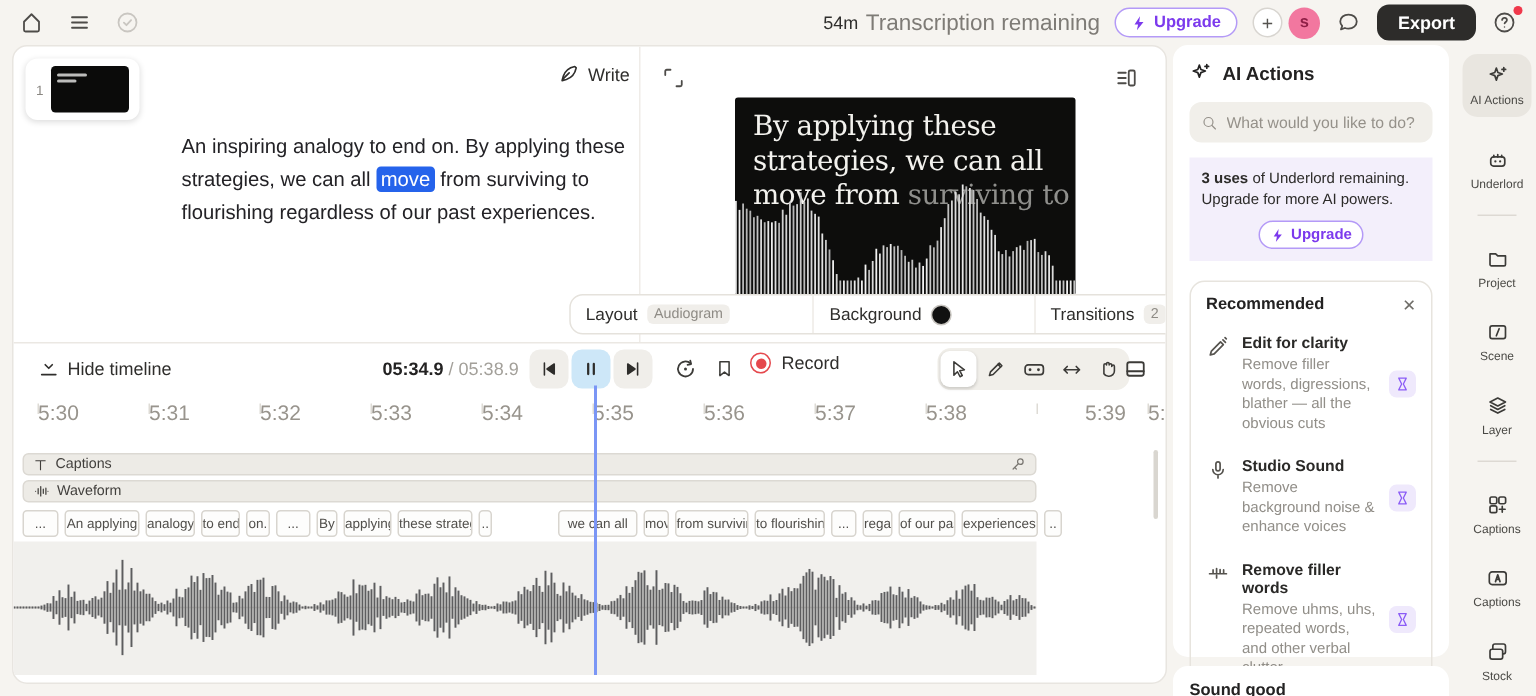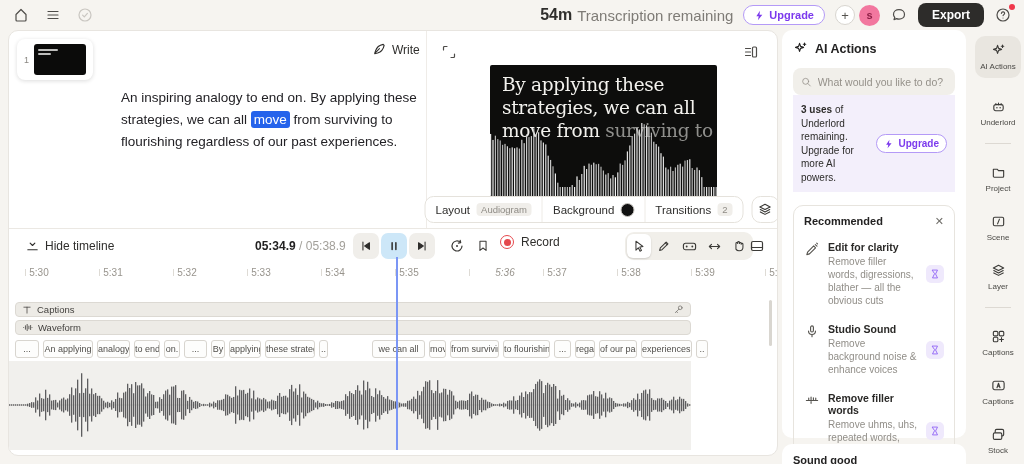--- a/index.html
+++ b/index.html
@@ -7,21 +7,21 @@
   body { font-family:"Liberation Sans", sans-serif; background:#f6f4f0; color:#2b2a28; }
   .app { position:relative; width:1024px; height:464px; background:#f6f4f0; overflow:hidden; }
   svg.ic { display:block; stroke:currentColor; fill:none; stroke-width:1.2; stroke-linecap:round; stroke-linejoin:round; }
 
   
   .topbar { position:absolute; top:0; left:0; right:0; height:30px; display:flex; align-items:center; padding:0 12px; gap:14px; background:#f6f4f0; }
   .tb-iconbtn { width:18px; height:18px; color:#4e4c49; display:flex; align-items:center; justify-content:center; cursor:pointer; background:none; border:none; }
   .tb-check { color:#c9c6c1; }
   .tb-title { position:absolute; left:50%; top:0; height:30px; transform:translateX(-50%); display:flex; align-items:center; gap:6px; font-size:12px; color:#3a3937; cursor:pointer; }
   .tb-right { margin-left:auto; display:flex; align-items:center; gap:10px; }
-  .tb-mins { font-size:16px; font-weight:700; color:#2f2e2c; }
+  .tb-mins { font-size:12px; font-weight:400; color:#2f2e2c; }
   .tb-minslabel { font-size:15px; color:#7e7b76; margin-left:-5px; }
   .pill-upgrade { display:flex; align-items:center; gap:4px; border:1px solid #b49af7; color:#7c3aed; background:#fff; border-radius:14px; padding:3px 10px; font-size:11px; font-weight:700; cursor:pointer; }
   .tb-plus { width:20px; height:20px; border:1px solid #d8d5d0; border-radius:50%; display:flex; align-items:center; justify-content:center; font-size:13px; color:#55534f; background:#fff; cursor:pointer; margin-right:-6px; }
   .tb-avatar { width:21px; height:21px; border-radius:50%; background:#f2779f; color:#8e1f46; font-size:11px; font-weight:700; display:flex; align-items:center; justify-content:center; cursor:pointer; }
   .tb-export { background:#2d2c2a; color:#fff; border:none; border-radius:8px; padding:5px 14px; font-size:12px; font-weight:600; cursor:pointer; }
   .tb-help { position:relative; }
   .tb-help .dot { position:absolute; top:-2px; right:-3px; width:6px; height:6px; border-radius:50%; background:#f0384b; }
 
   
   .main-panel { position:absolute; left:8px; top:30px; width:770px; height:426px; background:#fff; border:1px solid #e8e5e0; border-radius:10px; overflow:hidden; }
@@ -43,21 +43,21 @@
   .divider-v { position:absolute; left:417px; top:0; bottom:0; border-left:1px solid #efece8; }
   .preview { position:absolute; left:418px; top:0; right:0; bottom:0; }
   .pv-iconbtn { position:absolute; width:18px; height:18px; color:#4e4c49; background:none; border:none; cursor:pointer; }
   .pv-crop { left:14px; top:12px; }
   .pv-panel { right:16px; top:12px; }
   .video { position:absolute; left:63px; top:34px; width:227px; height:132px; background:#0d0d0c; overflow:hidden; border-radius:2px; }
   .cap { position:absolute; left:12px; top:8px; right:6px; font-family:"DejaVu Serif", serif; font-size:18.5px; line-height:23px; color:#f3f2ee; letter-spacing:-0.3px; white-space:nowrap; }
   .cap .gray { color:#8f8f8c; }
   .agbars { position:absolute; left:0; right:0; bottom:0; }
   .controls { position:absolute; left:50%; bottom:5px; transform:translateX(-50%); display:flex; align-items:center; }
-  .ctrl-group { display:flex; align-items:stretch; background:#fff; border:1px solid #e5e2dc; border-radius:9px; height:27px; }
+  .ctrl-group { display:flex; align-items:stretch; background:#fff; border:1px solid #e5e2dc; border-radius:9px; height:27px;gap:45px; }
   .seg { display:flex; align-items:center; gap:6px; padding:0 10px; font-size:11.5px; color:#2f2e2c; cursor:pointer; }
   .seg+.seg { border-left:1px solid #eeebe6; }
   .mini-badge { background:#f0eeea; color:#8e8b85; font-size:9.5px; padding:1px 5px; border-radius:4px; }
   .bg-circle { width:14px; height:14px; border-radius:50%; background:#111; border:1px solid #c9c6c1; }
   .layers-btn { width:28px; height:27px; margin-left:8px; border:1px solid #e5e2dc; border-radius:9px; background:#fff; display:flex; align-items:center; justify-content:center; color:#3c3b38; cursor:pointer; }
 
   
   .timeline { position:absolute; left:0; top:199px; right:0; bottom:0; }
   .hide-tl { position:absolute; left:16px; top:8px; display:flex; align-items:center; gap:5px; font-size:12px; color:#2f2e2c; background:none; border:none; cursor:pointer; }
   .time { position:absolute; left:246px; top:9px; font-size:12px; }
@@ -69,42 +69,42 @@
   .t-loop { left:440px; } .t-bkmk { left:467px; }
   .rec-btn { position:absolute; left:491px; top:5px; display:flex; align-items:center; gap:7px; background:none; border:none; cursor:pointer; font-size:12px; color:#2f2e2c; }
   .rec-ring { width:14px; height:14px; border-radius:50%; border:1.6px solid #e5484d; display:flex; align-items:center; justify-content:center; }
   .rec-ring i { width:7px; height:7px; border-radius:50%; background:#e5484d; }
   .tools { position:absolute; left:616px; top:2px; height:28px; background:#f1efea; border-radius:9px; display:flex; align-items:center; padding:2px; gap:1px; }
   .tool { width:24px; height:24px; border:none; background:none; border-radius:6px; color:#3c3b38; display:flex; align-items:center; justify-content:center; cursor:pointer; }
   .tool.sel { background:#fff; box-shadow:0 1px 2px rgba(0,0,0,.15); }
   .trackview-btn { position:absolute; left:740px; top:7px; width:18px; height:18px; color:#3c3b38; background:none; border:none; cursor:pointer; }
 
   .ruler { position:absolute; left:0; top:34px; right:0; height:22px; }
-  .tick { position:absolute; top:3px; transform:translateX(-50%); font-size:10px; color:#98948d; }
+  .tick { position:absolute; top:3px; transform:translateX(-50%); font-size:14px; color:#98948d; }
   .tickmark { position:absolute; top:5px; width:1px; height:7px; background:#dedbd5; }
 
   .track-bar { position:absolute; left:6px; width:676px; height:15px; background:#edebe6; border:1px solid #dcd9d3; border-radius:4px; display:flex; align-items:center; gap:5px; padding:0 6px; font-size:9.5px; color:#413f3c; cursor:pointer; }
   .tr-captions { top:72px; } .tr-waveform { top:90px; }
   .key-ic { margin-left:auto; color:#7a7772; }
 
   .word-track { position:absolute; left:6px; top:110px; height:18px; display:flex; gap:4px; }
   .word-cell { flex:none; background:#fdfdfc; border:1px solid #d8d5cf; border-radius:3px; font-size:9px; color:#514f4b; line-height:16px; text-align:center; overflow:hidden; white-space:nowrap; cursor:pointer; }
 
   .wavearea { position:absolute; left:0; top:131px; width:682px; height:89px; background:#f1f0ed; }
   .tl-scrollbar { position:absolute; right:5px; top:70px; width:3px; height:46px; background:#d9d6d0; border-radius:2px; cursor:pointer; }
   .playhead { position:absolute; left:387px; top:27px; width:2px; height:193px; background:#7b96f5; z-index:6; cursor:ew-resize; }
 
   
   .ai-col { position:absolute; left:782px; top:30px; width:184px; height:434px; }
   .ai-card { position:absolute; left:0; top:0; right:0; height:408px; background:#fff; border-radius:10px; padding:11px; }
   .ai-head { display:flex; align-items:center; gap:7px; font-size:12.5px; font-weight:700; color:#232222; }
   .ai-search { margin-top:12px; height:27px; background:#f1efea; border-radius:8px; display:flex; align-items:center; gap:6px; padding:0 8px; color:#95918a; }
   .ai-search input { border:none; background:none; outline:none; font-size:10.5px; width:100%; color:#2f2e2c; font-family:"Liberation Sans",sans-serif; }
   .ai-search input::placeholder { color:#95918a; }
-  .usage { background:#f3effb; border-radius:0; padding:8px; display:flex; align-items:center; gap:7px; }
+  .usage { margin-top:10px; background:#f3effb; border-radius:0; padding:8px; display:flex; align-items:center; gap:7px;flex-direction:column; }
   .usage-text { font-size:10px; line-height:13.5px; color:#2d2c2a; }
   .usage-text b { font-weight:700; }
   .usage .pill-upgrade { padding:3px 7px; font-size:10px; flex:none; }
   .rec-card { margin-top:13px; border:1px solid #e7e4de; border-radius:10px; overflow:hidden; }
   .rec-head { display:flex; justify-content:space-between; padding:9px 10px 5px; font-size:11px; font-weight:700; color:#232222; }
   .rec-close { background:none; border:none; font-size:11px; color:#6f6d68; cursor:pointer; }
   .rec-item { display:flex; gap:8px; padding:8px 10px; cursor:pointer; align-items:flex-start; }
   .ri-icon { flex:none; width:16px; color:#55534e; margin-top:1px; }
   .ri-body { flex:1; }
   .ri-title { font-size:10.5px; font-weight:700; color:#2a2927; margin-bottom:2px; }
@@ -439,27 +439,27 @@
           <span class="tick" style="left: 104px;">5:31</span>
           <i class="tickmark" style="left: 164px;"></i>
           <span class="tick" style="left: 178px;">5:32</span>
           <i class="tickmark" style="left: 238px;"></i>
           <span class="tick" style="left: 252px;">5:33</span>
           <i class="tickmark" style="left: 312px;"></i>
           <span class="tick" style="left: 326px;">5:34</span>
           <i class="tickmark" style="left: 386px;"></i>
           <span class="tick" style="left: 400px;">5:35</span>
           <i class="tickmark" style="left: 460px;"></i>
-          <span class="tick" style="left: 496px; font-style: italic;">5:36</span>
+          <span class="tick" style="left: 474px;">5:36</span>
           <i class="tickmark" style="left: 534px;"></i>
           <span class="tick" style="left: 548px;">5:37</span>
           <i class="tickmark" style="left: 608px;"></i>
           <span class="tick" style="left: 622px;">5:38</span>
           <i class="tickmark" style="left: 682px;"></i>
-          <span class="tick" style="left: 696px;">5:39</span>
+          <span class="tick" style="left: 728px;">5:39</span>
           <i class="tickmark" style="left: 756px;"></i>
           <span class="tick" style="left: 770px;">5:40</span>
         </div>
 
       <div class="track-bar tr-captions">
         <svg class="ic" width="10" height="10" viewBox="0 0 16 16">
             <path d="M3 3.5h10M8 3.5V13"></path>
           </svg>
         <span>Captions</span>
         <svg class="ic key-ic" width="11" height="11" viewBox="0 0 16 16">

